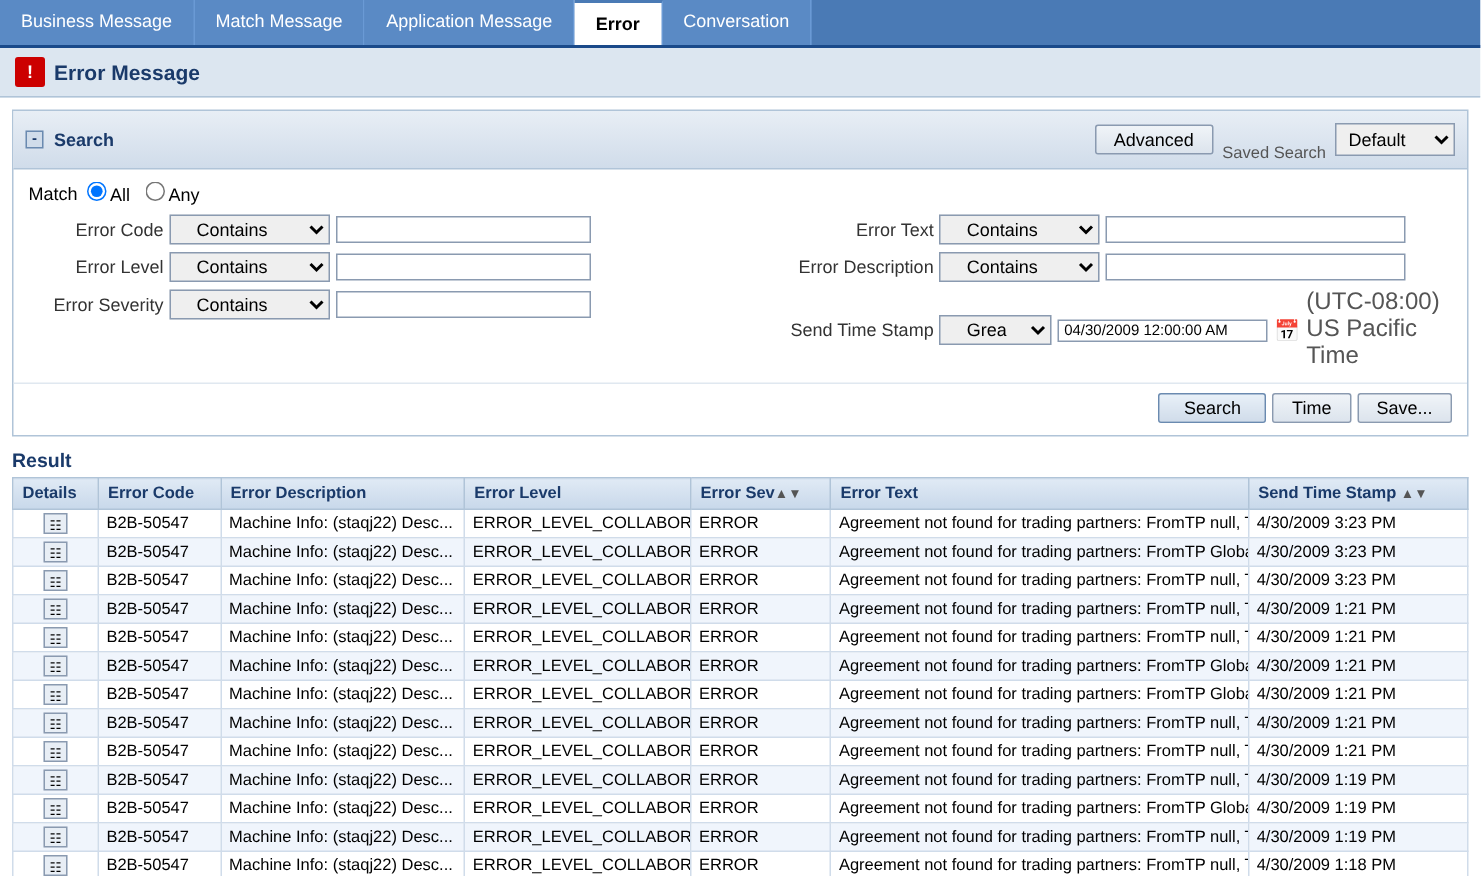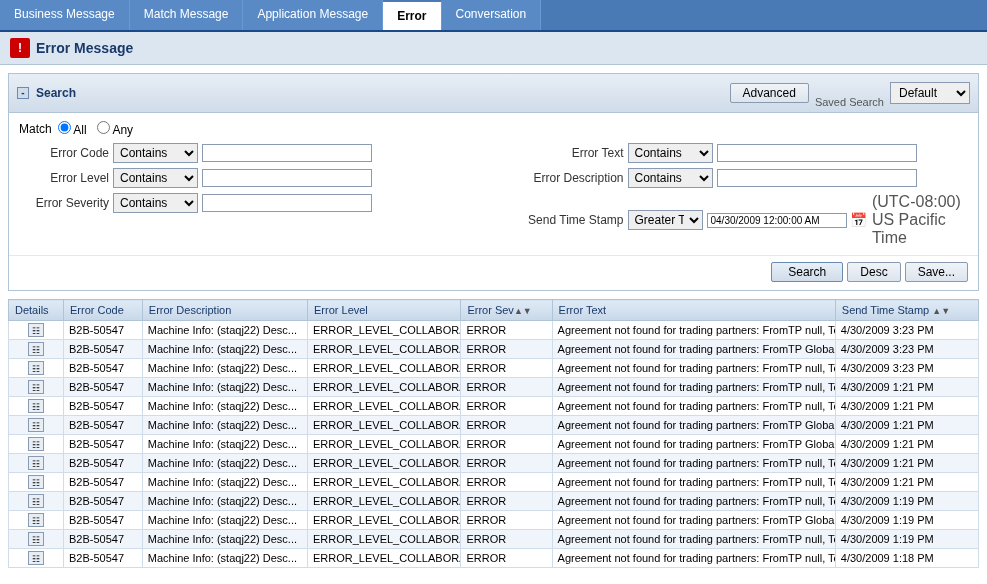--- a/index.html
+++ b/index.html
@@ -28,37 +28,37 @@
     .search-form { padding: 8px 10px; }
     .match-row { display: flex; align-items: center; gap: 6px; margin-bottom: 6px; }
     .match-row label { font-size: 12px; }
     .radio-group { display: flex; gap: 10px; align-items: center; }
 
     .form-grid { display: flex; gap: 20px; }
     .form-col { flex: 1; display: flex; flex-direction: column; gap: 5px; }
     .form-row { display: flex; align-items: center; gap: 4px; }
     .form-label { min-width: 90px; text-align: right; color: #333; font-size: 12px; }
     .form-label-right { min-width: 120px; text-align: right; color: #333; font-size: 12px; }
-    .form-select { padding: 1px 2px; border: 1px solid #8a9ab0; font-size: 12px; min-width: 75px; }
+    .form-select { padding: 1px 13px; border: 1px solid #8a9ab0; font-size: 12px; min-width: 75px; }
     .form-input { padding: 1px 3px; border: 1px solid #8a9ab0; font-size: 12px; width: 170px; }
     .form-input-wide { padding: 1px 3px; border: 1px solid #8a9ab0; font-size: 12px; width: 200px; }
     .form-input-date { padding: 1px 3px; border: 1px solid #8a9ab0; font-size: 10px; width: 145px; }
     .cal-icon { color: #555; font-size: 14px; cursor: pointer; }
     .tz-label { color: #555; font-size: 16px; }
 
     .search-actions { display: flex; justify-content: flex-end; gap: 4px; padding: 6px 10px 8px; border-top: 1px solid #e0e8f0; }
     .btn-search { padding: 2px 16px; border: 1px solid #6a8ab0; background: linear-gradient(to bottom, #e8f0f8, #d0dcea); cursor: pointer; font-size: 12px; }
 
     
     .result-section { margin: 0 8px 8px 8px; }
     .result-title { font-size: 13px; font-weight: bold; color: #1a3a6a; margin-bottom: 4px; }
 
     
     .result-table { width: 100%; border-collapse: collapse; border: 1px solid #b0c4d8; }
-    .result-table th { background: linear-gradient(to bottom, #e0eaf5, #c8d8ea); border: 1px solid #b0c4d8; padding: 4px 6px; text-align: left; font-size: 11px; font-weight: normal; color: #1a3a6a; white-space: nowrap; }
+    .result-table th { background: linear-gradient(to bottom, #e0eaf5, #c8d8ea); border: 1px solid #b0c4d8; padding: 4px 6px; text-align: left; font-size: 11px; font-weight: bold; color: #1a3a6a; white-space: nowrap; }
     .result-table td { border: 1px solid #d0dcea; padding: 2px 5px; font-size: 11px; white-space: nowrap; overflow: hidden; }
     .result-table tr:nth-child(even) td { background: #f0f5fc; }
     .result-table tr:nth-child(odd) td { background: #fff; }
     .sort-icon { font-size: 9px; color: #555; }
 
     
     .collapse-btn { display: inline-block; width: 12px; height: 12px; border: 1px solid #6a8ab0; background: #d0dcea; line-height: 10px; text-align: center; font-size: 10px; cursor: pointer; margin-right: 3px; }
   </style>
 </head>
 <body>
@@ -173,26 +173,27 @@
           <input class="form-input-date" type="text" value="04/30/2009 12:00:00 AM" style="">
           <span class="cal-icon">📅</span>
           <span class="tz-label">(UTC-08:00) US Pacific Time</span>
         </div>
       </div>
     </div>
   </div>
 
   <div class="search-actions">
     <button class="btn btn-search">Search</button>
-    <button class="btn">Desc</button>
+    <button class="btn">Time</button>
     <button class="btn">Save...</button>
   </div>
 </div>
 
 <div class="result-section">
+  <div class="result-title">Result</div>
   <table class="result-table">
     <thead>
       <tr>
         <th>Details</th>
         <th>Error Code</th>
         <th>Error Description</th>
         <th>Error Level</th>
         <th style="cursor:pointer;">Error Sev<span class="sort-icon">▲▼</span></th>
         <th>Error Text</th>
         <th style="cursor:pointer;">Send Time Stamp <span class="sort-icon">▲▼</span></th>

